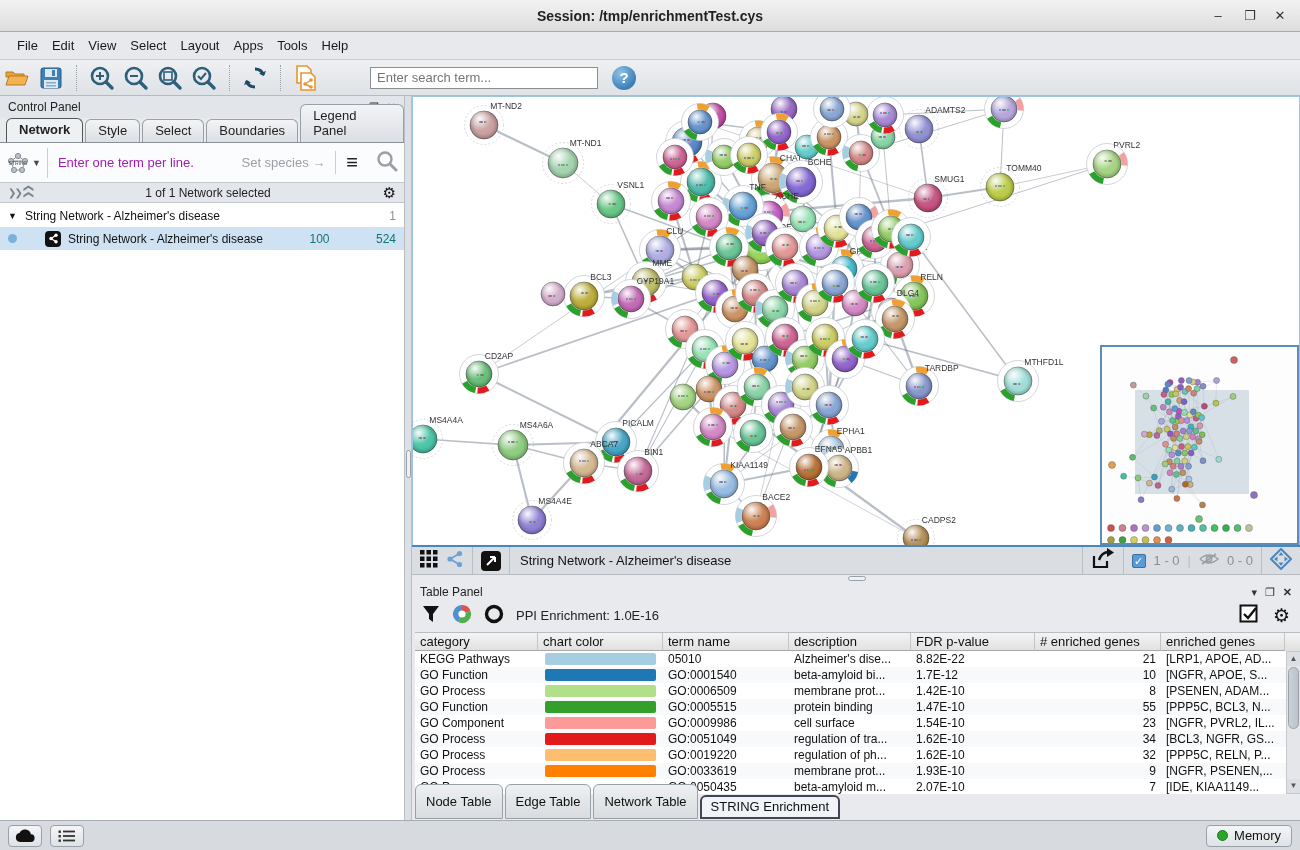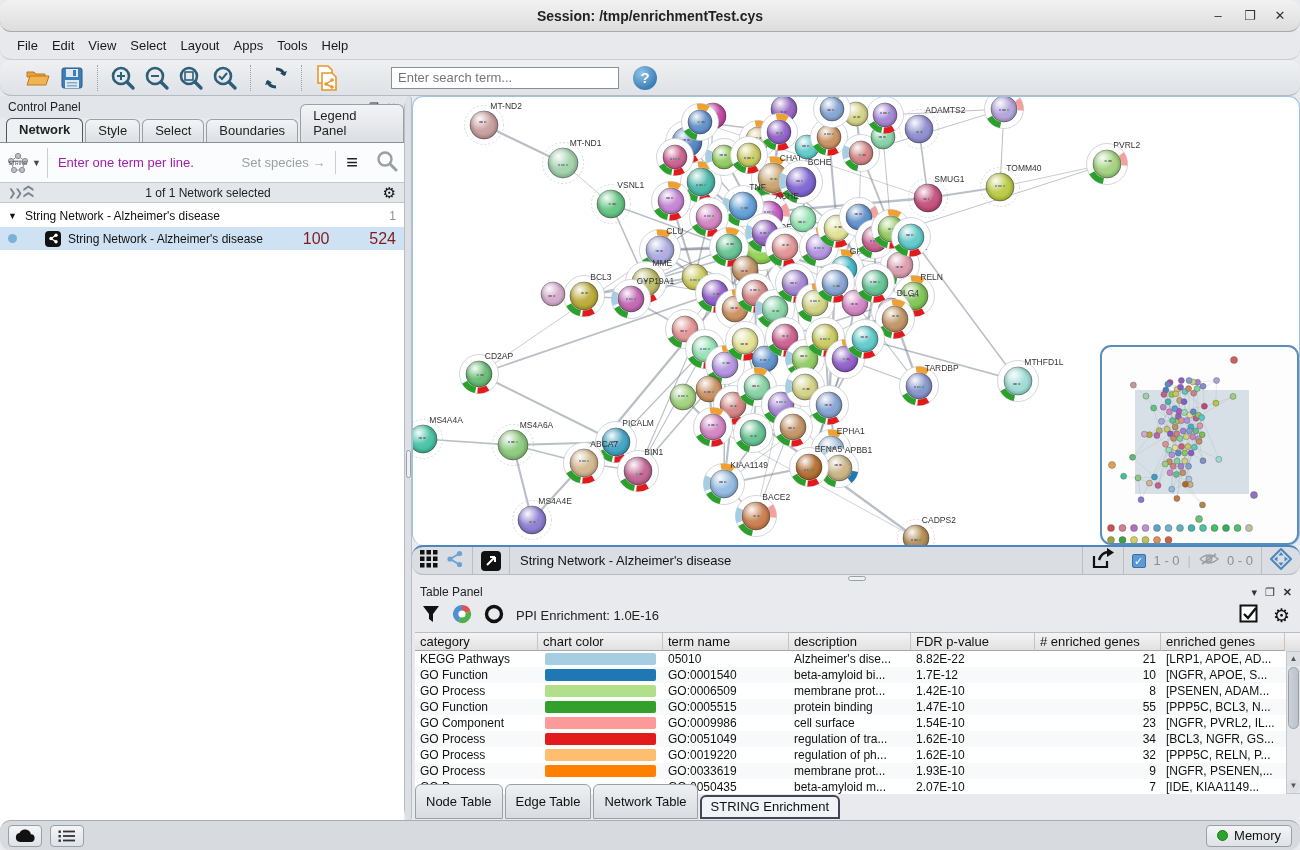--- a/index.html
+++ b/index.html
@@ -1,37 +1,37 @@
 <!DOCTYPE html>
 <html><head>
 <meta charset="utf-8">
 <style>
   * { margin:0; padding:0; box-sizing:border-box; }
   html,body { width:1300px; height:850px; overflow:hidden;
     font-family:"Liberation Sans", sans-serif; background:#e8eaed; }
-  .abs { position:absolute;border-radius:11px; }
+  .abs { position:absolute; }
   #app { position:relative; width:1300px; height:850px; background:#e8eaed; }
 
   
   #titlebar { left:0; top:0; width:1300px; height:32px;
     background:linear-gradient(#f2f2f2,#dddddd); border-bottom:1px solid #aaa; }
   #titlebar .title { width:100%; text-align:center; line-height:32px;
     font-size:14px; font-weight:bold; color:#222; }
   .wctl { top:6px; width:20px; height:20px; text-align:center; line-height:20px;
     font-size:13px; color:#333; cursor:default; }
 
   
   #menubar { left:0; top:32px; width:1300px; height:28px; background:#e7e9ec;
     border-bottom:1px solid #c9ccd1; display:flex; align-items:center; padding-left:10px; }
   .menu-item { font-size:13px; color:#1a1a1a; padding:4px 7px; }
 
   
   #toolbar { left:0; top:60px; width:1300px; height:36px;
     background:linear-gradient(#eef0f2,#dfe2e6); border-bottom:1px solid #b5bac0;
-    display:flex; align-items:center; gap:6px; padding-left:24px; }
+    display:flex; align-items:center; gap:6px; padding-left:3px; }
   .tsep { width:1px; height:26px; border-left:1px dotted #9aa0a8; margin:0 5px; }
   .ticon { width:28px; height:28px; display:flex; align-items:center; justify-content:center; }
   #search-input { width:228px; height:22px; border:1px solid #8a8f96; background:#fff;
     font-size:13px; color:#555; padding:0 6px; font-family:"Liberation Sans",sans-serif; }
   #help-icon { width:24px; height:24px; border-radius:50%;
     background:radial-gradient(circle at 35% 30%, #8fc3e8, #3d7fb5 70%);
     color:#fff; font-weight:bold; font-size:15px; text-align:center; line-height:24px; margin-left:8px; }
 
   
   #cpanel { left:0; top:96px; width:405px; height:724px; background:#e8eaed; border-right:1px solid #b9bec5; }
@@ -54,21 +54,21 @@
   #string-menu { font-size:20px; color:#222; padding:0 10px; border-left:1px solid #c9ced3; }
   #sel-bar { height:20px; background:#e3e7ec; border-bottom:1px solid #c3c8cd;
     display:flex; align-items:center; padding:0 8px; font-size:12px; color:#222; }
   #sel-text { flex:1; text-align:center; }
   .chev { color:#7a828c; font-size:10px; letter-spacing:-2px; }
   #net-tree { background:#fff; height:637px; border-top:1px solid #fff; }
   .tree-row { height:23px; display:flex; align-items:center; font-size:12px; color:#111;
     padding:0 8px; background:#fff; }
   .tree-row.selected { background:#cfe2f4; }
   .tree-row .cnt { margin-left:auto; color:#8a9099; font-size:12px; }
-  .tree-row .cnt2 { color:#7f1d1d; font-size:16px; width:34px; text-align:right; }
+  .tree-row .cnt2 { color:#0f766e; font-size:12px; width:34px; text-align:right; }
   .tri { font-size:9px; color:#111; margin-right:8px; }
   .bullet-dot { width:9px; height:9px; border-radius:50%; background:#7bb1d8; margin-right:8px; }
   .share-badge { width:16px; height:16px; background:#111; border-radius:4px; margin-right:7px;
     display:flex; align-items:center; justify-content:center; }
 
   
   #vsplit { left:405px; top:96px; width:7px; height:724px; background:#dcdfe3; border-right:1px solid #b9bec5; }
   #vsplit-handle { left:406px; top:450px; width:5px; height:28px; border:1px solid #9aa0a8; border-radius:3px; background:#eef0f2; }
   #hsplit-handle { left:848px; top:576px; width:18px; height:5px; border:1px solid #9aa0a8; border-radius:3px; background:#eef0f2; }
 

